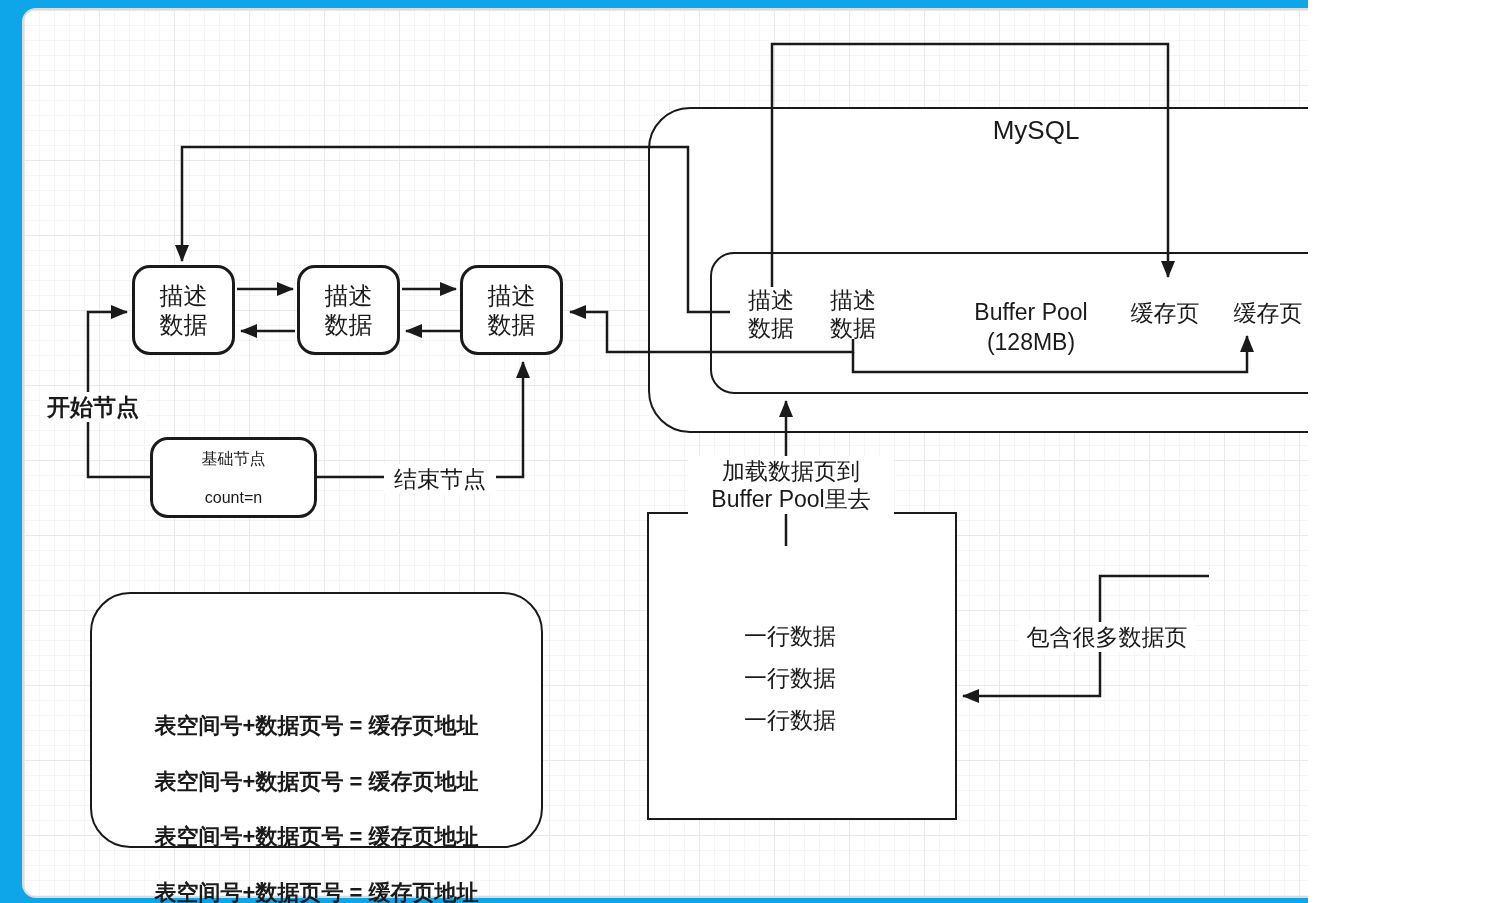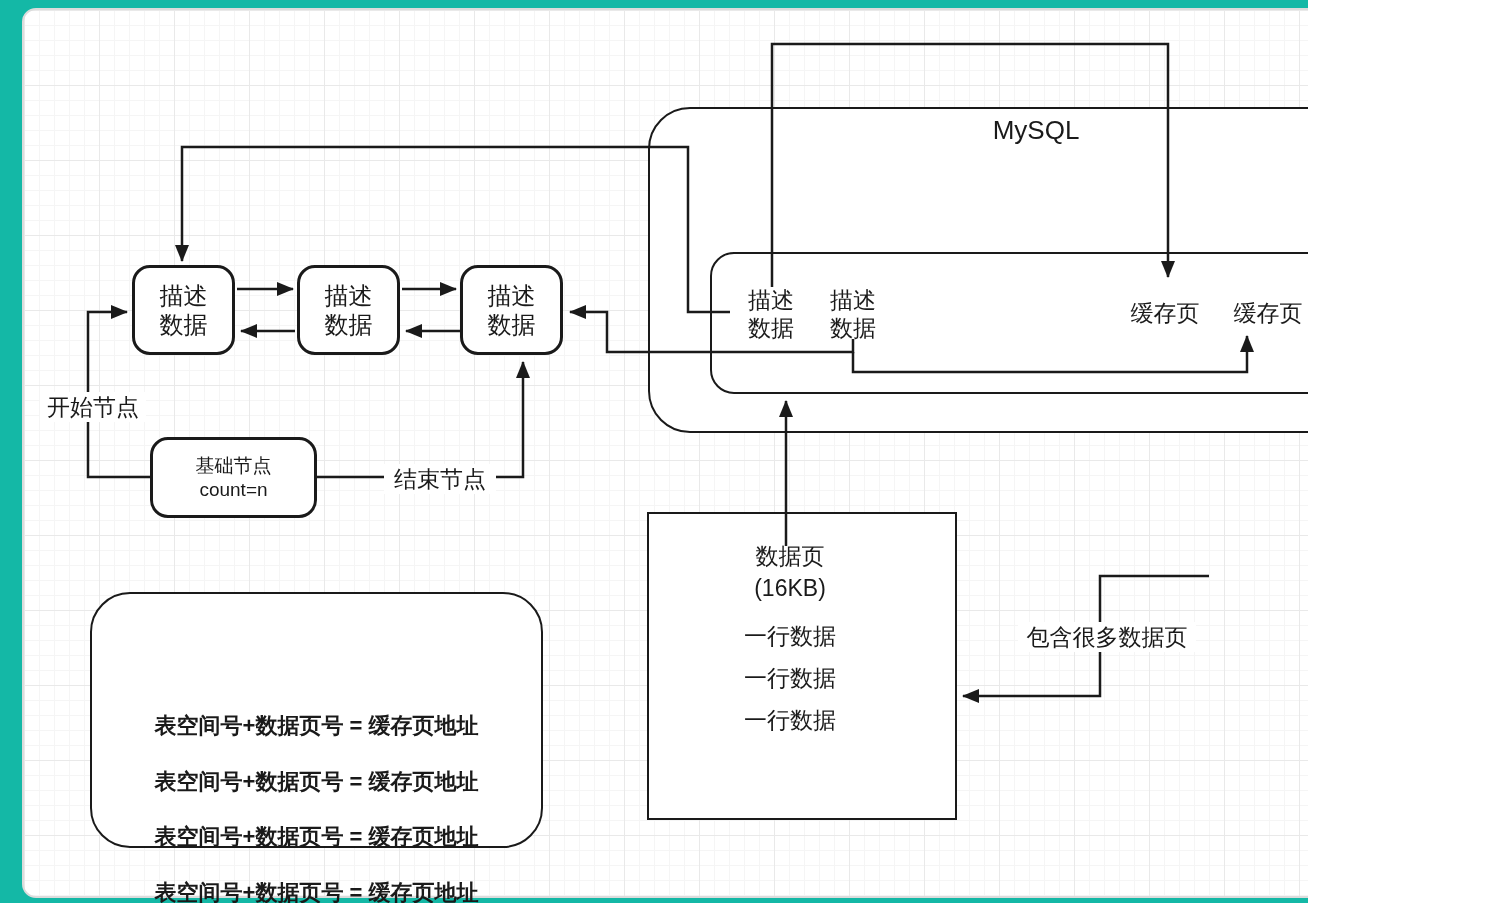--- a/index.html
+++ b/index.html
@@ -1,16 +1,16 @@
 <!DOCTYPE html>
 <html><head>
 <meta charset="utf-8">
 <style>
   html,body{margin:0;padding:0;background:#fff;}
-  #stage{position:relative;width:1308px;height:903px;background:#14b8a6;overflow:hidden;
+  #stage{position:relative;width:1308px;height:903px;background:#0ea5e9;overflow:hidden;
          font-family:"Liberation Sans","DejaVu Sans",sans-serif;color:#1a1a1a;}
   
   #grid{position:absolute;left:22px;top:8px;width:1456px;height:886px;border:2px solid #dcdcdc;
         border-radius:14px;background-color:#fff;
         background-image:
           linear-gradient(#e9e9e9 1px,transparent 1px),
           linear-gradient(90deg,#e9e9e9 1px,transparent 1px),
           linear-gradient(#f5f5f5 1px,transparent 1px),
           linear-gradient(90deg,#f5f5f5 1px,transparent 1px);
         background-size:75px 75px,75px 75px,15px 15px,15px 15px;}
@@ -27,48 +27,48 @@
 </head>
 <body>
 
 <div id="stage">
   <div id="grid"></div>
 
   <div class="box" style="left:648px;top:107px;width:765px;height:326px;border-radius:42px;"></div>
   <div class="txt" style="left:936px;top:116px;width:200px;font-size:26px;">MySQL</div>
 
   <div class="box" style="left:710px;top:252px;width:640px;height:142px;border-radius:24px;"></div>
+  <div class="txt" style="left:931px;top:297px;width:200px;line-height:30px;">Buffer Pool
+(128MB)</div>
   <div class="txt" style="left:736px;top:286px;width:70px;">描述
 数据</div>
   <div class="txt" style="left:818px;top:286px;width:70px;">描述
 数据</div>
   <div class="txt" style="left:1125px;top:299px;width:80px;">缓存页</div>
   <div class="txt" style="left:1228px;top:299px;width:80px;">缓存页</div>
 
   <div class="box node" style="left:132px;top:265px;width:103px;height:90px;">描述
 数据</div>
   <div class="box node" style="left:297px;top:265px;width:103px;height:90px;">描述
 数据</div>
   <div class="box node" style="left:460px;top:265px;width:103px;height:90px;">描述
 数据</div>
 
-  <div class="box node" style="left:150px;top:437px;width:167px;height:81px;font-size:19px;line-height:24px;">基础节点
+  <div class="box node" style="left:150px;top:437px;width:167px;height:81px;font-size:16px;line-height:39px;">基础节点
 count=n</div>
 
   <div class="box biground" style="left:90px;top:592px;width:453px;height:256px;"></div>
   <div class="txt cellrows" style="left:96px;top:684px;width:441px;font-size:22px;">
     <div>表空间号+数据页号 = 缓存页地址</div>
     <div>表空间号+数据页号 = 缓存页地址</div>
     <div>表空间号+数据页号 = 缓存页地址</div>
     <div>表空间号+数据页号 = 缓存页地址</div>
   </div>
 
   <div class="box" style="left:647px;top:512px;width:310px;height:308px;"></div>
-  <div class="txt" style="left:690px;top:540px;width:200px;line-height:32px;">数据页
-(16KB)</div>
   <div class="txt" style="left:690px;top:622px;width:200px;">一行数据</div>
   <div class="txt" style="left:690px;top:664px;width:200px;">一行数据</div>
   <div class="txt" style="left:690px;top:706px;width:200px;">一行数据</div>
 
 
   <svg id="wires" width="1500" height="903" viewBox="0 0 1500 903">
     <defs>
       <marker id="ah" markerUnits="userSpaceOnUse" markerWidth="18" markerHeight="16" refX="16" refY="7" orient="auto">
         <path d="M0,0 L17,7 L0,14 Z" fill="#1a1a1a"></path>
       </marker>
@@ -82,16 +82,18 @@
       <polyline points="460,331 406,331" marker-end="url(#ah)"></polyline>
       <polyline points="730,312 688,312 688,147 182,147 182,261" marker-end="url(#ah)"></polyline>
       <polyline points="772,287 772,44 1168,44 1168,277" marker-end="url(#ah)"></polyline>
       <polyline points="853,339 853,352 607,352 607,312 570,312" marker-end="url(#ah)"></polyline>
       <polyline points="853,352 853,372 1247,372 1247,336" marker-end="url(#ah)"></polyline>
       <polyline points="786,546 786,401" marker-end="url(#ah)"></polyline>
       <polyline points="1209,576 1100,576 1100,696 963,696" marker-end="url(#ah)"></polyline>
     </g>
   </svg>
 
-  <div class="wire-label" style="left:40px;top:392px;width:100px;">开始节点</div>
+  <div class="wire-label" style="left:40px;top:392px;width:100px;font-weight:bold;">开始节点</div>
   <div class="wire-label" style="left:384px;top:464px;width:106px;text-align:center;">结束节点</div>
+  <div class="wire-label" style="left:688px;top:456px;width:200px;">加载数据页到
+Buffer Pool里去</div>
   <div class="wire-label" style="left:1018px;top:622px;width:172px;text-align:center;">包含很多数据页</div>
 </div>
 
 </body></html>

